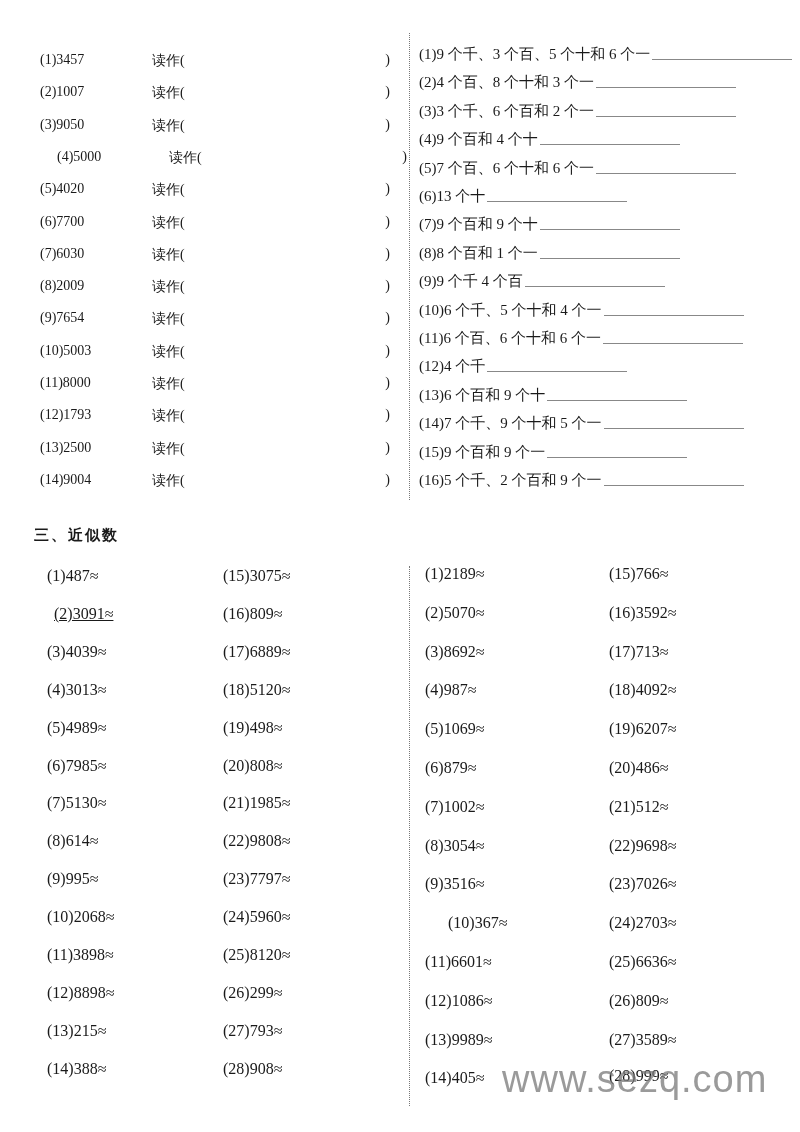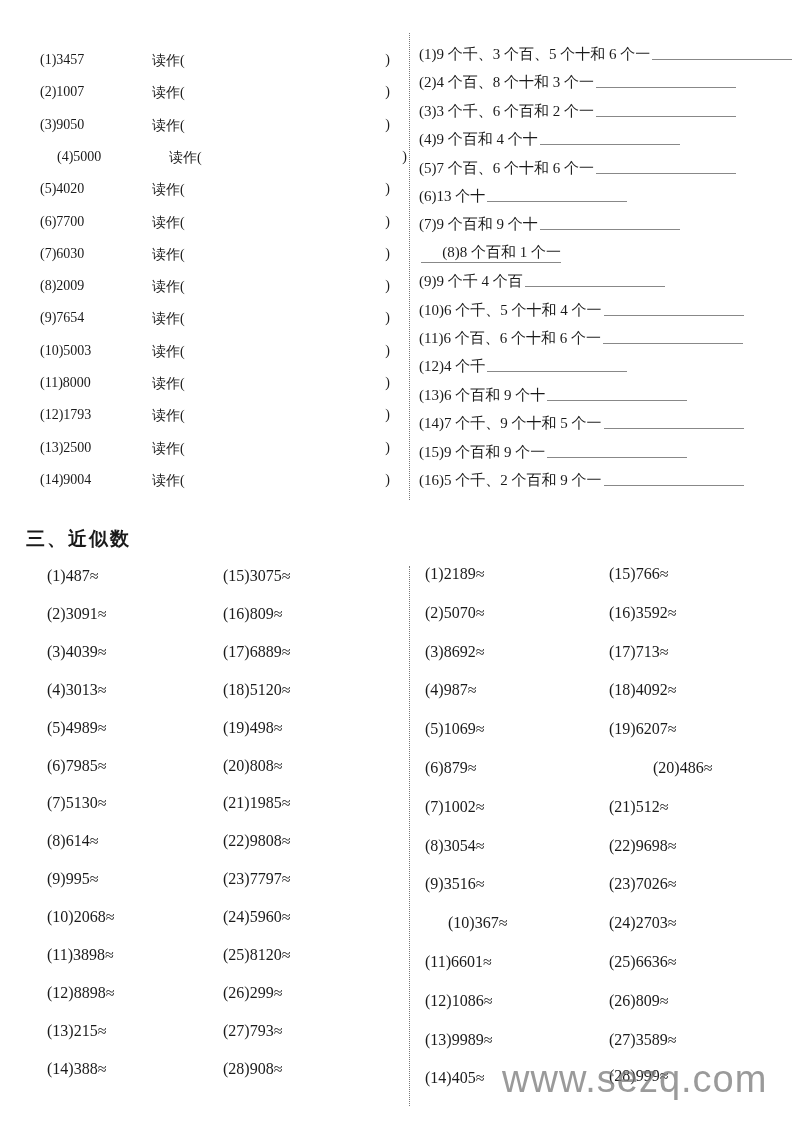--- a/index.html
+++ b/index.html
@@ -11,22 +11,22 @@
   .read-row { position:absolute; left:40px; width:350px; height:20px; font-size:14px; }
   .read-row .num { position:absolute; left:0; top:0; }
   .read-row .label { position:absolute; left:112px; top:0; }
   .read-row .close { position:absolute; right:0; top:0; }
 
   
   .write-row { position:absolute; left:419px; height:20px; font-size:15px; white-space:nowrap; display:flex; align-items:flex-end; }
   .write-row .blank { display:inline-block; width:140px; border-bottom:1px solid #888; height:1px; margin-left:2px; margin-bottom:4px; }
 
   
-  .section-title { position:absolute; left:26px; top:526px; font-family:Liberation Sans, sans-serif;
-                   font-weight:bold; font-size:19px; letter-spacing:2px; }
+  .section-title { position:absolute; left:34px; top:526px; font-family:Liberation Sans, sans-serif;
+                   font-weight:bold; font-size:15px; letter-spacing:2px; }
 
   
   .approx { position:absolute; font-size:16px; white-space:nowrap; }
 
   .watermark { position:absolute; left:502px; top:1058px; font-family:"Liberation Sans","DejaVu Sans",sans-serif;
                font-size:38px; color:rgba(120,120,120,0.75); letter-spacing:1px; }
 </style>
 </head>
 <body>
 
@@ -128,21 +128,21 @@
       <span class="blank"></span>
     </div>
     <div class="write-row" style="top: 186px;">
       <span>(6)13 个十</span>
       <span class="blank"></span>
     </div>
     <div class="write-row" style="top: 214.4px;">
       <span>(7)9 个百和 9 个十</span>
       <span class="blank"></span>
     </div>
-    <div class="write-row" style="top: 242.8px; flex-direction: column;">
+    <div class="write-row" style="top: 242.8px;">
       <span>(8)8 个百和 1 个一</span>
       <span class="blank"></span>
     </div>
     <div class="write-row" style="top: 271.2px;">
       <span>(9)9 个千 4 个百</span>
       <span class="blank"></span>
     </div>
     <div class="write-row" style="top: 299.6px;">
       <span>(10)6 个千、5 个十和 4 个一</span>
       <span class="blank"></span>
@@ -170,21 +170,21 @@
     <div class="write-row" style="top: 470px;">
       <span>(16)5 个千、2 个百和 9 个一</span>
       <span class="blank"></span>
     </div>
   </div>
 
 <div class="section-title">三、近似数</div>
 
 <div id="approx-rows">
     <div class="approx" style="left: 47px; top: 567px;">(1)487≈</div>
-    <div class="approx" style="left: 47px; top: 604.9px;">(2)3091≈</div>
+    <div class="approx" style="left: 54px; top: 604.9px; text-decoration: underline;">(2)3091≈</div>
     <div class="approx" style="left: 47px; top: 642.8px;">(3)4039≈</div>
     <div class="approx" style="left: 47px; top: 680.7px;">(4)3013≈</div>
     <div class="approx" style="left: 47px; top: 718.6px;">(5)4989≈</div>
     <div class="approx" style="left: 47px; top: 756.5px;">(6)7985≈</div>
     <div class="approx" style="left: 47px; top: 794.4px;">(7)5130≈</div>
     <div class="approx" style="left: 47px; top: 832.3px;">(8)614≈</div>
     <div class="approx" style="left: 47px; top: 870.2px;">(9)995≈</div>
     <div class="approx" style="left: 47px; top: 908.1px;">(10)2068≈</div>
     <div class="approx" style="left: 47px; top: 946px;">(11)3898≈</div>
     <div class="approx" style="left: 47px; top: 983.9px;">(12)8898≈</div>
@@ -216,21 +216,21 @@
     <div class="approx" style="left: 448px; top: 914.2px;">(10)367≈</div>
     <div class="approx" style="left: 425px; top: 953px;">(11)6601≈</div>
     <div class="approx" style="left: 425px; top: 991.8px;">(12)1086≈</div>
     <div class="approx" style="left: 425px; top: 1030.6px;">(13)9989≈</div>
     <div class="approx" style="left: 425px; top: 1069.4px;">(14)405≈</div>
     <div class="approx" style="left: 609px; top: 565px;">(15)766≈</div>
     <div class="approx" style="left: 609px; top: 603.8px;">(16)3592≈</div>
     <div class="approx" style="left: 609px; top: 642.6px;">(17)713≈</div>
     <div class="approx" style="left: 609px; top: 681.4px;">(18)4092≈</div>
     <div class="approx" style="left: 609px; top: 720.2px;">(19)6207≈</div>
-    <div class="approx" style="left: 609px; top: 759px; margin-left: 44px;">(20)486≈</div>
+    <div class="approx" style="left: 609px; top: 759px;">(20)486≈</div>
     <div class="approx" style="left: 609px; top: 797.8px;">(21)512≈</div>
     <div class="approx" style="left: 609px; top: 836.6px;">(22)9698≈</div>
     <div class="approx" style="left: 609px; top: 875.4px;">(23)7026≈</div>
     <div class="approx" style="left: 609px; top: 914.2px;">(24)2703≈</div>
     <div class="approx" style="left: 609px; top: 953px;">(25)6636≈</div>
     <div class="approx" style="left: 609px; top: 991.8px;">(26)809≈</div>
     <div class="approx" style="left: 609px; top: 1030.6px;">(27)3589≈</div>
     <div class="approx" style="left: 609px; top: 1031px; margin-top: 36px;">(28)999≈</div>
   </div>
 

